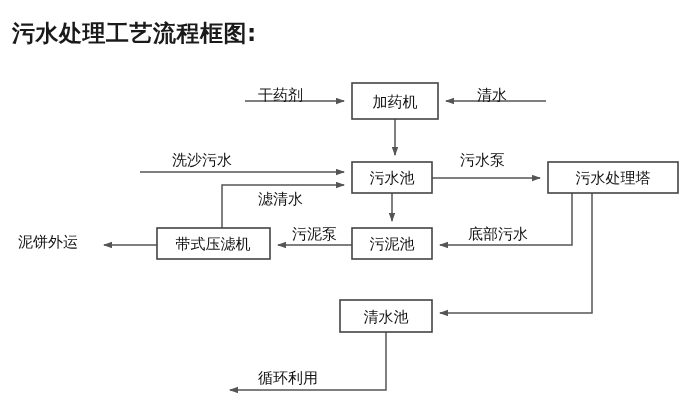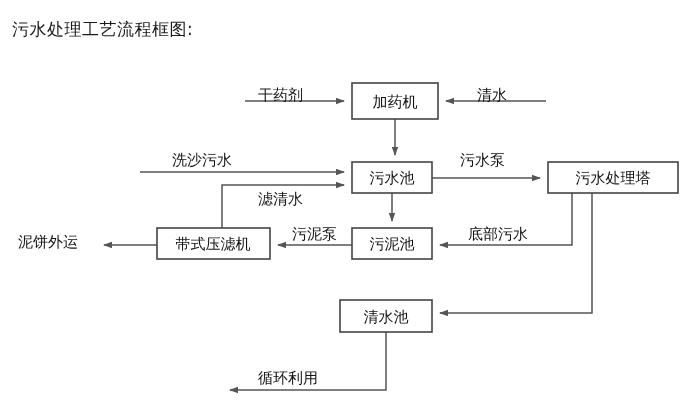--- a/index.html
+++ b/index.html
@@ -18,22 +18,22 @@
     position: absolute;
     left: 0;
     top: 0;
     width: 700px;
     height: 420px;
   }
   .page-title {
     position: absolute;
     left: 12px;
     top: 18px;
-    font-size: 17px;
-    font-weight: normal;
+    font-size: 23px;
+    font-weight: bold;
     color: #1a1a1a;
     letter-spacing: 0.5px;
     white-space: nowrap;
   }
   svg.flow {
     position: absolute;
     left: 0;
     top: 0;
     width: 700px;
     height: 420px;

